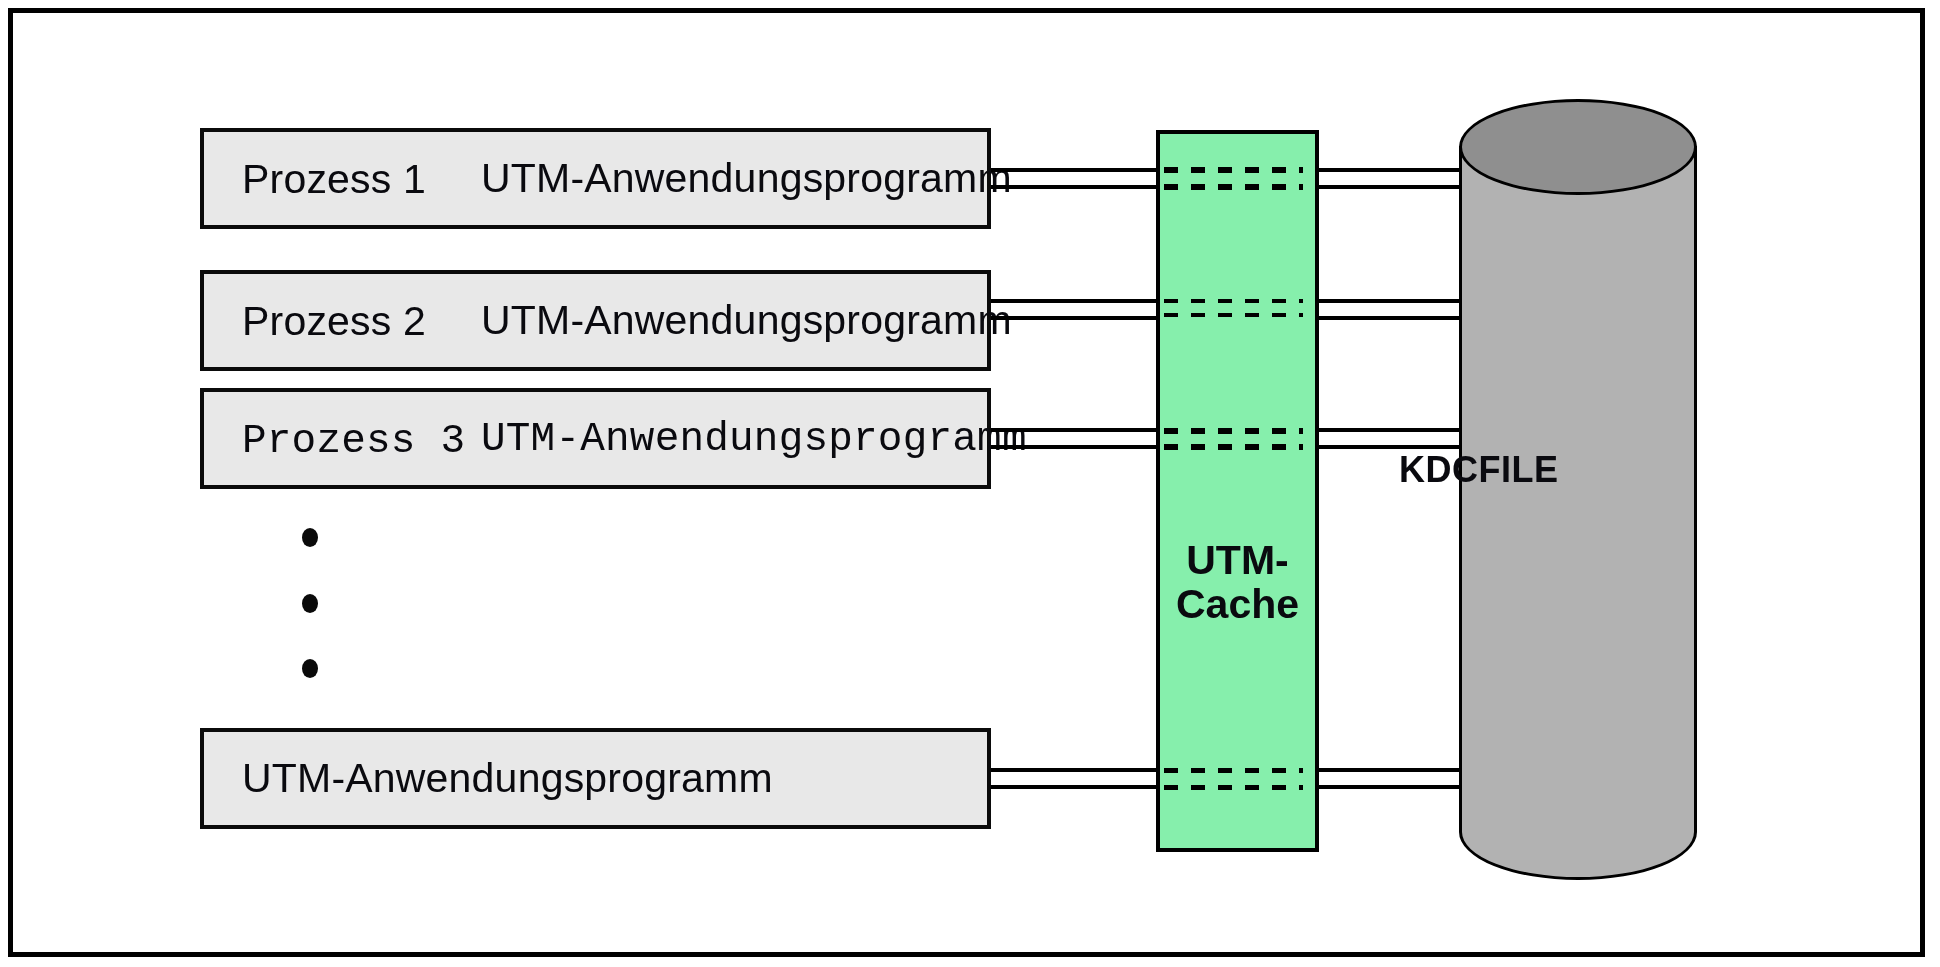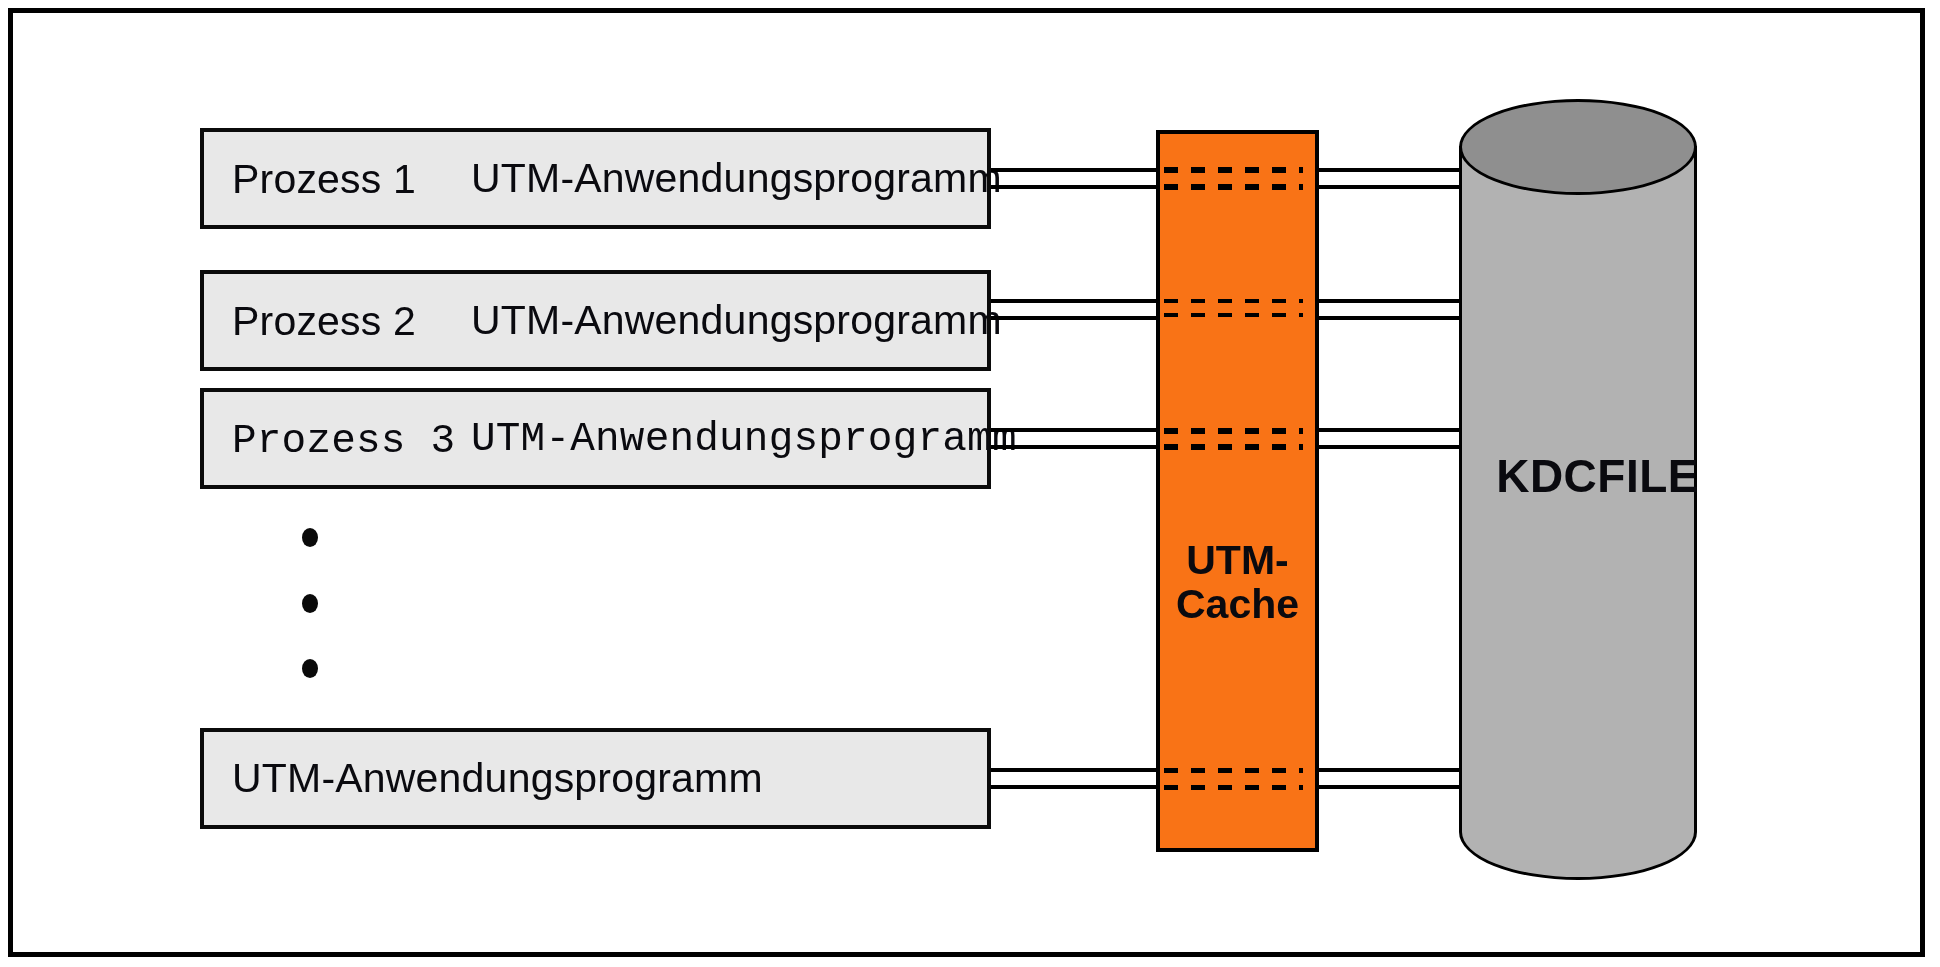--- a/index.html
+++ b/index.html
@@ -25,21 +25,21 @@
   
   .pbox {
     position: absolute;
     left: 200px;
     width: 791px;
     height: 101px;
     background: var(--process-box-fill, #e8e8e8);
     border: 4px solid #0b0b0b;
     display: flex;
     align-items: center;
-    padding-left: 28px;
+    padding-left: 38px;
     font-size: 41px;
     letter-spacing: 0.2px;
   }
   .pbox .pname  { width: 239px; flex: 0 0 auto; white-space: nowrap; }
   .pbox .pprog  { white-space: nowrap; }
   .pname .em-n  { font-family: "DejaVu Serif", "Liberation Serif", serif; font-style: italic; }
   .pbox1 { top: 128px; }
   .pbox2 { top: 270px; }
   .pbox3 { top: 388px; font-family: Liberation Mono, monospace; }
   .pboxn { top: 728px; }
@@ -72,21 +72,21 @@
       var(--line-color, #000) 0 14px,
       transparent 14px 27px
     );
   }
 
   
   .cachebox {
     position: absolute;
     left: 1156px; top: 130px;
     width: 163px; height: 722px;
-    background: #f97316;
+    background: #86efac;
     border: 4px solid #000;
   }
   .cache-label {
     position: absolute;
     left: 0; right: 0;
     top: 404px;                 
     text-align: center;
     font-weight: bold;
     font-size: 41px;
     line-height: 44px;
@@ -112,25 +112,25 @@
   .cyl-cap-top {
     position: absolute;
     left: 1459px; top: 99px;
     width: 238px; height: 96px;
     background: var(--cylinder-top, #8f8f8f);
     border: 3px solid #000;
     border-radius: 50%;
   }
   .db-label {
     position: absolute;
-    left: 1461px; top: 449px;
+    left: 1399px; top: 449px;
     width: 238px;
-    text-align: right;
+    text-align: left;
     font-weight: bold;
-    font-size: 46px;
+    font-size: 36px;
     letter-spacing: 0.5px;
   }
 </style>
 </head>
 <body>
 
 <div class="stage">
 
   <div class="frame"></div>
 

